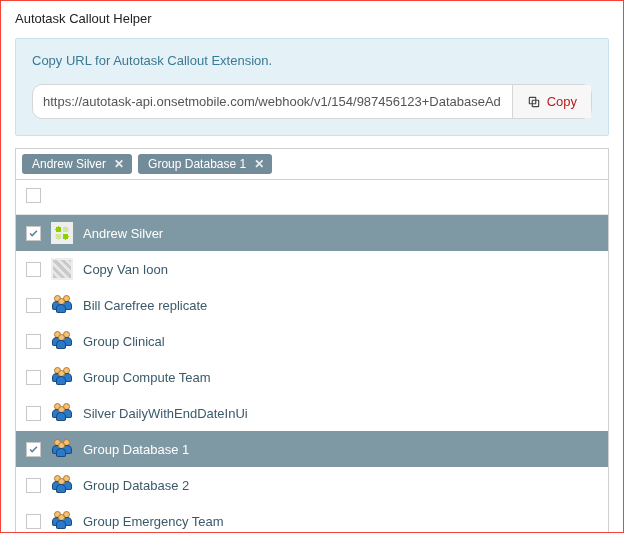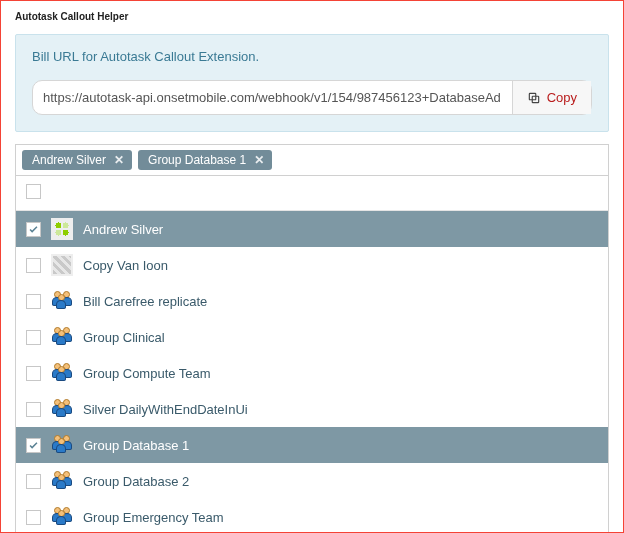--- a/index.html
+++ b/index.html
@@ -8,22 +8,22 @@
     font-size: 13px;
     background: #fff;
     color: #333;
     width: 624px;
     height: 533px;
     border: 1px solid #f44336;
     overflow: hidden;
   }
   .header {
     padding: 10px 14px 8px;
-    font-weight: 700;
-    font-size: 10px;
+    font-weight: 400;
+    font-size: 13px;
     color: #222;
   }
   .info-panel {
     margin: 4px 14px 12px;
     background: #e4f1f6;
     border: 1px solid #c9e2ec;
     border-radius: 2px;
     padding: 14px 16px 16px;
   }
   .info-text {
@@ -156,21 +156,21 @@
   .scroll-area::-webkit-scrollbar { width:14px; }
   .scroll-area::-webkit-scrollbar-track { background:#f0f0f0; }
   .scroll-area::-webkit-scrollbar-thumb { background:#c4c4c4; border:3px solid #f0f0f0; border-radius:8px; }
 </style>
 </head>
 <body>
 
 <div class="header">Autotask Callout Helper</div>
 
 <div class="info-panel">
-  <div class="info-text">Bill URL for Autotask Callout Extension.</div>
+  <div class="info-text">Copy URL for Autotask Callout Extension.</div>
   <div class="url-row">
     <input class="url-input" type="text" readonly="" value="https://autotask-api.onsetmobile.com/webhook/v1/154/987456123+DatabaseAd" style="">
     <button class="copy-btn">
       <svg class="copy-icon" viewBox="0 0 24 24" fill="none" stroke="#444" stroke-width="2">
         <rect x="9" y="9" width="11" height="11" rx="1"></rect>
         <rect x="4" y="4" width="11" height="11" rx="1"></rect>
       </svg>
       <span>Copy</span>
     </button>
   </div>

